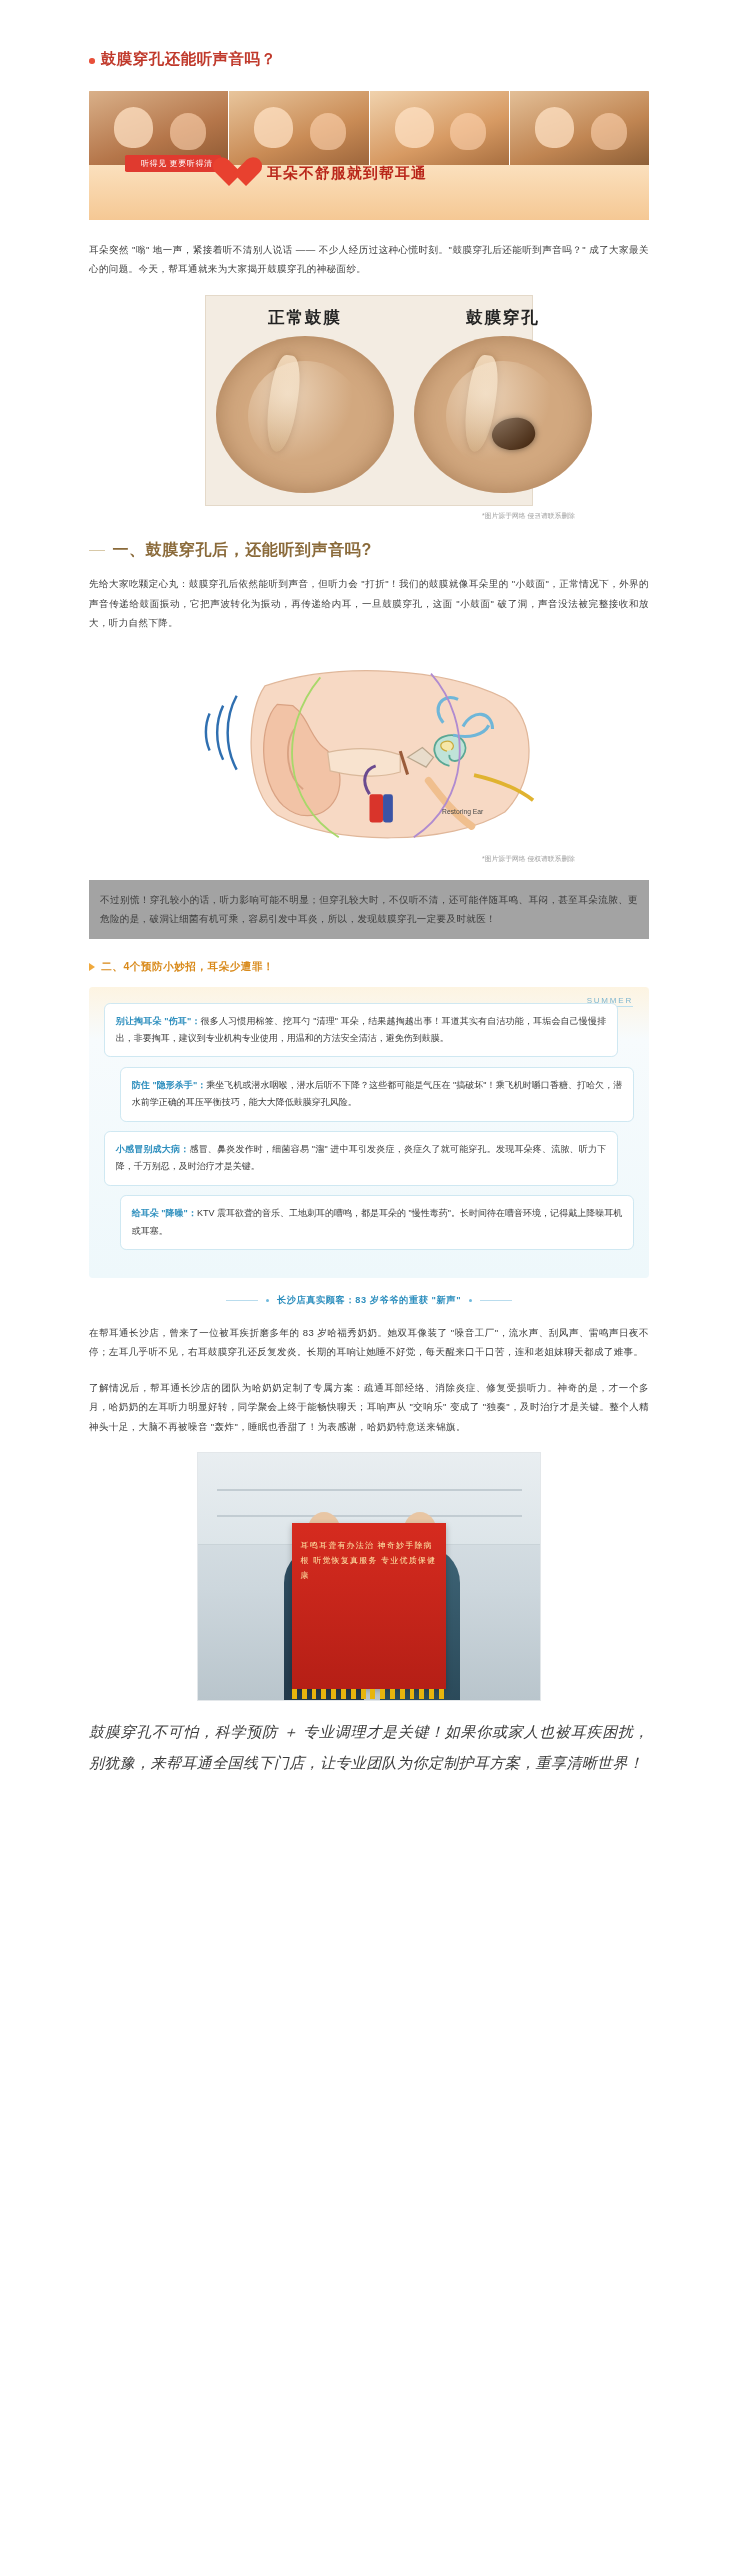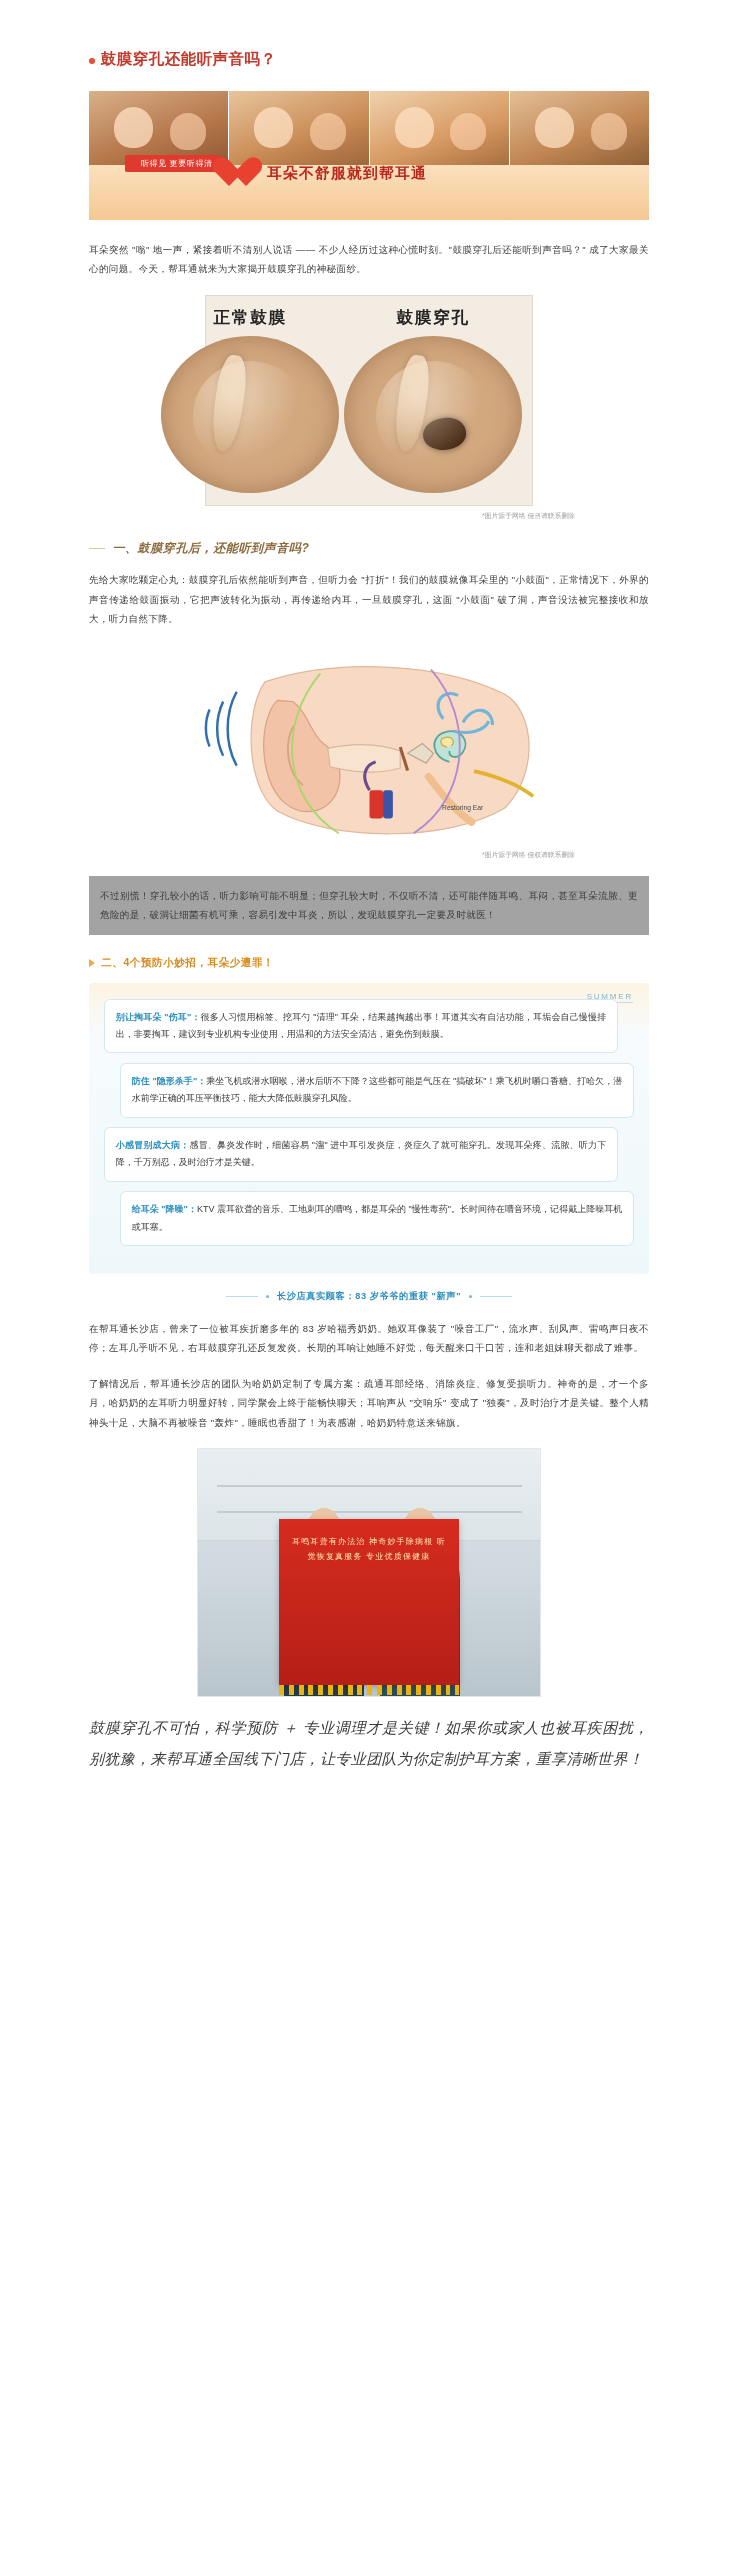--- a/index.html
+++ b/index.html
@@ -154,22 +154,21 @@
   .fig {
     margin: 0 0 4.9px 0;
   }
   .cmp {
     width: 328px;
     margin: 0 auto;
     background: #f3ece2;
     border: 0.6px solid #e4d9c9;
     padding: 11px 9.8px 12.3px 9.8px;
     display: flex;
-    gap: 5px;
-    justify-content: flex-end;
+    gap: 20px;
   }
   .cmp-half {
     flex: 1;
     text-align: center;
   }
   .cmp-label {
     font-size: 16.6px;
     font-weight: bold;
     color: #232323;
     letter-spacing: 1.8px;
@@ -227,25 +226,24 @@
     align-items: center;
     gap: 7.4px;
     margin: 3.7px 0 13.5px 0;
   }
   .sec-bar {
     width: 16px; height: 1.2px;
     background: #d8c9a8;
     flex: 0 0 auto;
   }
   .sec-h-text {
-    font-size: 12px;
+    font-size: 16px;
     font-weight: bold;
     color: #8a6a3a;
     letter-spacing: 0.6px;
-    font-style: italic;
   }
 
   .sec-h2 {
     display: flex;
     align-items: center;
     gap: 6.2px;
     margin: 21px 0 13.5px 0;
     text-align: right;
   }
   .sec-tri {
@@ -390,28 +388,27 @@
     transform: translateX(-50%);
     width: 33px; height: 37px;
     border-radius: 50%;
     background: #e8c6a4;
   }
   .sp-banner {
     position: absolute;
     left: 50%;
     transform: translateX(-50%);
     bottom: 11px;
-    width: 180px;
+    width: 154px;
     height: 166px;
     background: linear-gradient(180deg,#d62b1f,#b51f16);
     box-shadow: 0 1.8px 6.2px rgba(0,0,0,0.25);
     color: #ffe9a8;
     font-size: 8px;
     line-height: 1.9;
-    text-align: center;
     padding: 14.8px 8.6px;
     letter-spacing: 1.2px;
   }
   .sp-banner::after {
     content: "";
     position: absolute;
     left: 0; right: 0; bottom: -9.8px;
     height: 9.8px;
     background: repeating-linear-gradient(90deg,#e8b50d 0 4.9px, transparent 4.9px 9.8px);
   }

